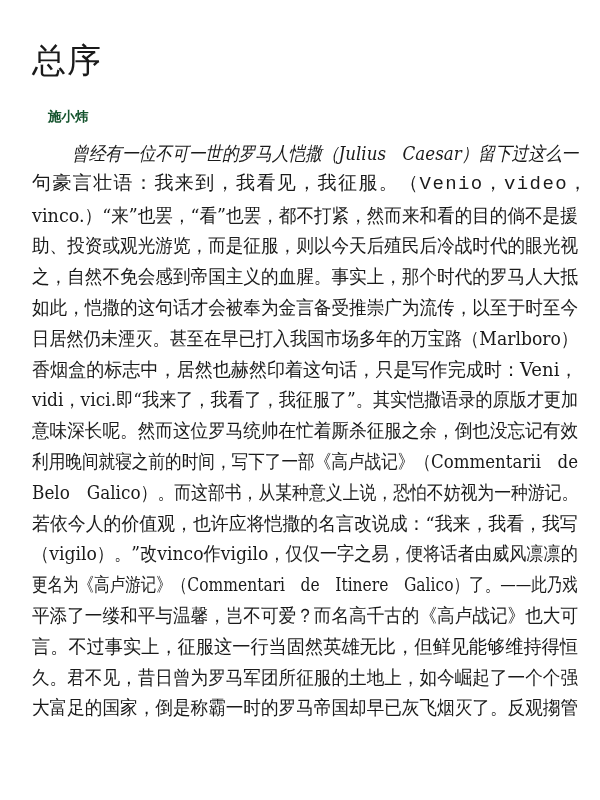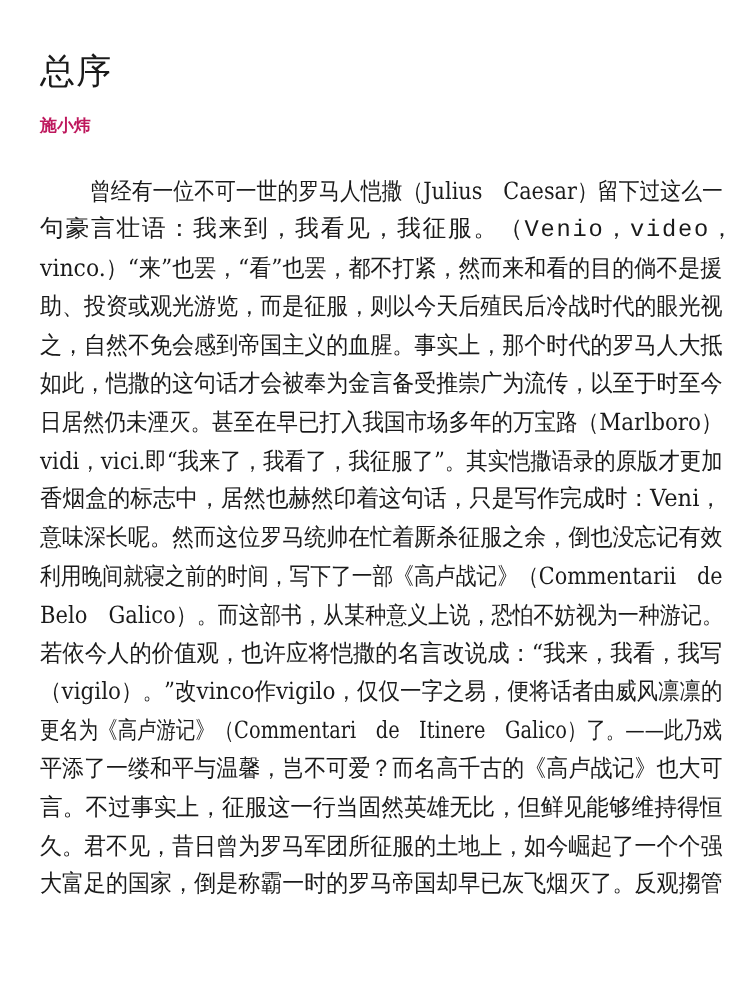--- a/index.html
+++ b/index.html
@@ -1,24 +1,24 @@
 <!DOCTYPE html>
 <html><head>
 <meta charset="utf-8">
 <style>
   html, body { margin: 0; padding: 0; background: #ffffff; }
   body { width: 600px; height: 800px; overflow: hidden; position: relative;
          font-family: "DejaVu Serif", "Liberation Serif", serif; color: #1a1a1a; }
-  .title { position: absolute; left: 32px; top: 38px; font-size: 28px; font-weight: normal;
+  .title { position: absolute; left: 32px; top: 38px; font-size: 34px; font-weight: normal;
            margin: 0; letter-spacing: 1px; }
-  .author { position: absolute; left: 32px; top: 92px; font-size: 13.5px; font-weight: bold; margin: 0; color:#be185d; }
+  .author { position: absolute; left: 32px; top: 92px; font-size: 13.5px; font-weight: bold; margin: 16px; color:#14532d; }
   .body { position: absolute; left: 32px; top: 138px; width: 546px; }
   .line { height: 30.8px; line-height: 30.8px; font-size: 19px; white-space: nowrap;
           display: flex; justify-content: space-between; }
-  .line.indent { padding-left: 40px; }
+  .line.indent { padding-left: 40px; font-style: italic; }
   .line span { display: block; }
 </style>
 </head>
 <body>
 
 <h1 class="title">总序</h1>
 <p class="author">施小炜</p>
 
 <div class="body">
   <div class="line indent">
@@ -36,24 +36,24 @@
   <div class="line">
       <span style="transform: scaleX(0.926995); transform-origin: left center;">之，自然不免会感到帝国主义的血腥。事实上，那个时代的罗马人大抵</span>
     </div>
   <div class="line">
       <span style="transform: scaleX(0.926995); transform-origin: left center;">如此，恺撒的这句话才会被奉为金言备受推崇广为流传，以至于时至今</span>
     </div>
   <div class="line">
       <span style="transform: scaleX(0.905473); transform-origin: left center;">日居然仍未湮灭。甚至在早已打入我国市场多年的万宝路（Marlboro）</span>
     </div>
   <div class="line">
-      <span style="transform: scaleX(0.899506); transform-origin: left center;">vidi，vici.即“我来了，我看了，我征服了”。其实恺撒语录的原版才更加</span>
+      <span style="transform: scaleX(0.95122); transform-origin: left center;">香烟盒的标志中，居然也赫然印着这句话，只是写作完成时：Veni，</span>
     </div>
   <div class="line">
-      <span style="transform: scaleX(0.95122); transform-origin: left center;">香烟盒的标志中，居然也赫然印着这句话，只是写作完成时：Veni，</span>
+      <span style="transform: scaleX(0.899506); transform-origin: left center;">vidi，vici.即“我来了，我看了，我征服了”。其实恺撒语录的原版才更加</span>
     </div>
   <div class="line">
       <span style="transform: scaleX(0.926995); transform-origin: left center;">意味深长呢。然而这位罗马统帅在忙着厮杀征服之余，倒也没忘记有效</span>
     </div>
   <div class="line">
       <span style="transform: scaleX(0.875); transform-origin: left center;">利用晚间就寝之前的时间，写下了一部《高卢战记》（Commentarii　de</span>
     </div>
   <div class="line">
       <span style="transform: scaleX(0.886364); transform-origin: left center;">Belo　Galico）。而这部书，从某种意义上说，恐怕不妨视为一种游记。</span>
     </div>

